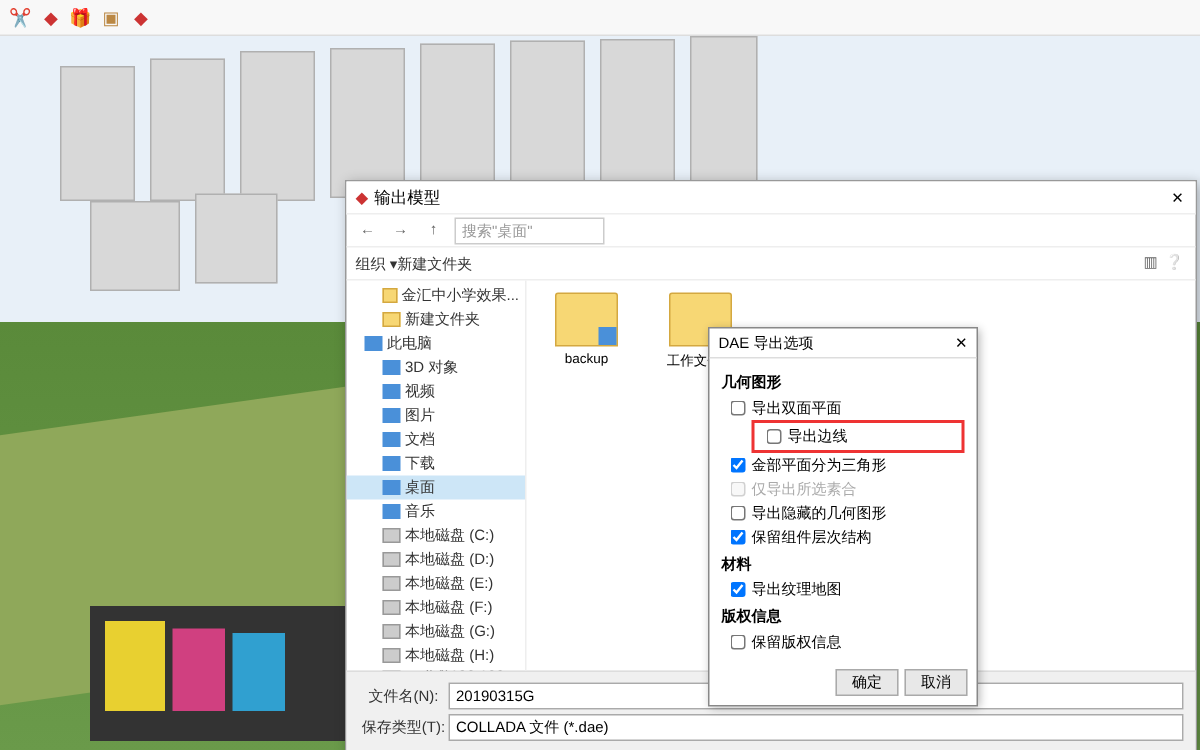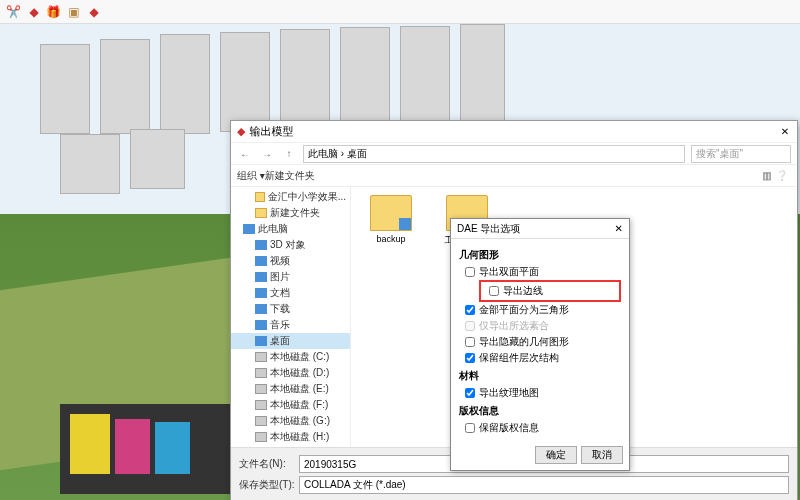--- a/index.html
+++ b/index.html
@@ -37,21 +37,21 @@
 .drive-i { background: #ccc; border: 1px solid #999; }
 .blue-i { background: #4a90d9; }
 
 .file-area { flex: 1; padding: 8px 12px; display: flex; gap: 20px; align-items: flex-start; }
 .file-item { display: flex; flex-direction: column; align-items: center; width: 56px; }
 .file-thumb { width: 42px; height: 36px; background: #f7d774; border: 1px solid #d4a840; border-radius: 2px 2px 0 0; position: relative; }
 .file-thumb::after { content: ""; position: absolute; right: 0; bottom: 0; width: 12px; height: 12px; background: #4a90d9; }
 .file-label { font-size: 9px; margin-top: 3px; text-align: center; }
 
 .bottom-fields { border-top: 1px solid #ddd; background: #f0f0f0; padding: 4px 8px; }
-.field-row { display: flex; align-items: center; margin: 3px 0; font-size: 10px; }
+.field-row { display: flex; align-items: center; margin: 3px 0; font-size: 10px; text-align: center; }
 .field-label { width: 60px; color: #333; }
 .field-input { flex: 1; border: 1px solid #aaa; background: #fff; height: 18px; padding: 0 4px; display: flex; align-items: center; }
 
 .options-dialog { position: absolute; background: #fff; border: 1px solid #888; box-shadow: 1px 1px 6px rgba(0,0,0,0.3); font-size: 10px; width: 180px; }
 .opt-title { height: 20px; border-bottom: 1px solid #ddd; display: flex; align-items: center; padding: 0 6px; }
 .opt-title .spacer { flex: 1; }
 .opt-body { padding: 6px 8px; }
 .opt-section { font-weight: bold; margin: 3px 0 2px 0; }
 .opt-check { display: flex; align-items: center; padding: 1px 0 1px 6px; }
 .opt-check input { margin-right: 4px; width: 10px; height: 10px; }
@@ -92,23 +92,20 @@
   <div class="dialog-title">
     <span class="icon">◆</span>
     <span>输出模型</span>
     <span class="spacer"></span>
     <span class="win-btn">✕</span>
   </div>
   <div class="nav-row">
     <span class="nav-btn">←</span>
     <span class="nav-btn">→</span>
     <span class="nav-btn">↑</span>
-    <div class="breadcrumb">
-        <span>此电脑 › 桌面</span>
-      </div>
     <div class="search-box">
         <span>搜索"桌面"</span>
       </div>
   </div>
   <div class="org-row">
     <span class="org-btn"><span>组织</span> ▾</span>
     <span class="org-btn">新建文件夹</span>
     <span class="org-spacer"></span>
     <span class="nav-btn">▥</span>
     <span class="nav-btn">❔</span>
@@ -140,27 +137,27 @@
           <span>图片</span>
         </div>
         <div class="tree-item indent">
           <span class="tree-icon blue-i"></span>
           <span>文档</span>
         </div>
         <div class="tree-item indent">
           <span class="tree-icon blue-i"></span>
           <span>下载</span>
         </div>
+        <div class="tree-item indent sel">
+          <span class="tree-icon blue-i"></span>
+          <span>桌面</span>
+        </div>
         <div class="tree-item indent">
           <span class="tree-icon blue-i"></span>
           <span>音乐</span>
-        </div>
-        <div class="tree-item indent sel">
-          <span class="tree-icon blue-i"></span>
-          <span>桌面</span>
         </div>
         <div class="tree-item indent">
           <span class="tree-icon drive-i"></span>
           <span>本地磁盘 (C:)</span>
         </div>
         <div class="tree-item indent">
           <span class="tree-icon drive-i"></span>
           <span>本地磁盘 (D:)</span>
         </div>
         <div class="tree-item indent">
@@ -205,21 +202,21 @@
     <div class="field-row">
       <span class="field-label">保存类型(T):</span>
       <div class="field-input">
           <span>COLLADA 文件 (*.dae)</span>
         </div>
     </div>
   </div>
 
 </div>
 
-<div class="options-dialog" style="left:450px; top:218px;">
+<div class="options-dialog" style="left:472px; top:218px;">
   <div class="opt-title">
     <span>DAE 导出选项</span>
     <span class="spacer"></span>
     <span>✕</span>
   </div>
   <div class="opt-body" id="optbody">
       <div class="opt-section">几何图形</div>
       <label class="opt-check">
         <input type="checkbox" style="">
         <span>导出双面平面</span>

